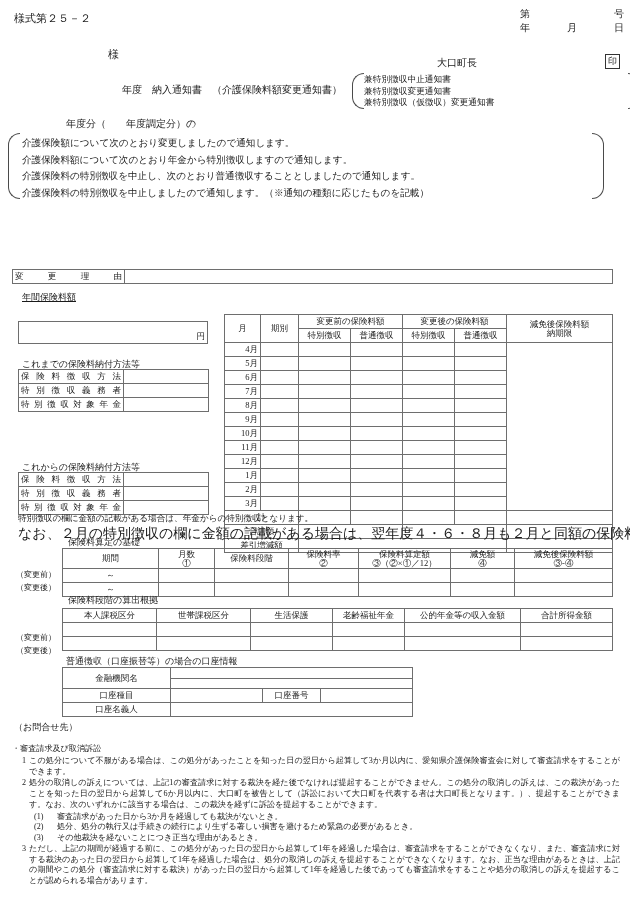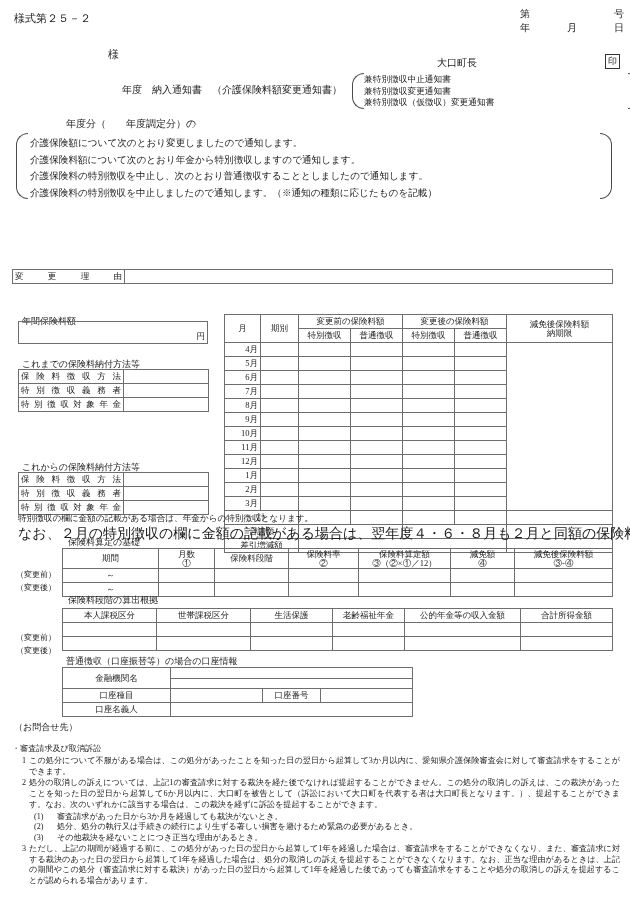--- a/index.html
+++ b/index.html
@@ -126,21 +126,21 @@
     <div class="brace-r" style="right:0; top:0; height:36px;"></div>
     <div style="position:absolute; left:12px; top:1px; font-size:8.7px; line-height:1.35;">
       <div class="t">兼特別徴収中止通知書</div>
       <div class="t">兼特別徴収変更通知書</div>
       <div class="t">兼特別徴収（仮徴収）変更通知書</div>
     </div>
   </div>
 
   <div class="abs t sz10" style="left:66px; top:118px;">年度分（　　年度調定分）の</div>
 
-  <div class="abs" style="left:16px; top:133px; width:596px; height:66px;">
+  <div class="abs" style="left:8px; top:133px; width:596px; height:66px;">
     <div class="brace" style="left:0; top:0; height:66px;"></div>
     <div class="brace-r" style="right:0; top:0; height:66px;"></div>
     <div style="position:absolute; left:14px; top:2px; font-size:9.6px; line-height:1.72;">
       <div class="t">介護保険額について次のとおり変更しましたので通知します。</div>
       <div class="t">介護保険料額について次のとおり年金から特別徴収しますので通知します。</div>
       <div class="t">介護保険料の特別徴収を中止し、次のとおり普通徴収することとしましたので通知します。</div>
       <div class="t">介護保険料の特別徴収を中止しましたので通知します。（※通知の種類に応じたものを記載）</div>
     </div>
   </div>
 
@@ -152,21 +152,21 @@
         <col style="width:303px">
       </colgroup>
     <tbody>
     <tr>
       <td class="lbl-sp">変更理由</td>
       <td colspan="2"></td>
     </tr>
   </tbody>
     </table>
 
-  <div class="abs t sz9" style="left:22px; top:316px;">年間保険料額</div>
+  <div class="abs t sz9" style="left:22px; top:292px;text-decoration:underline;">年間保険料額</div>
   <table class="grid abs" style="left:18px; top:321px; width:190px;">
     <tbody>
         <tr>
       <td class="r" style="height:22px; vertical-align:bottom; padding-bottom:1px;">
         <span></span><span>円</span>
       </td>
     </tr>
   </tbody>
     </table>
 

